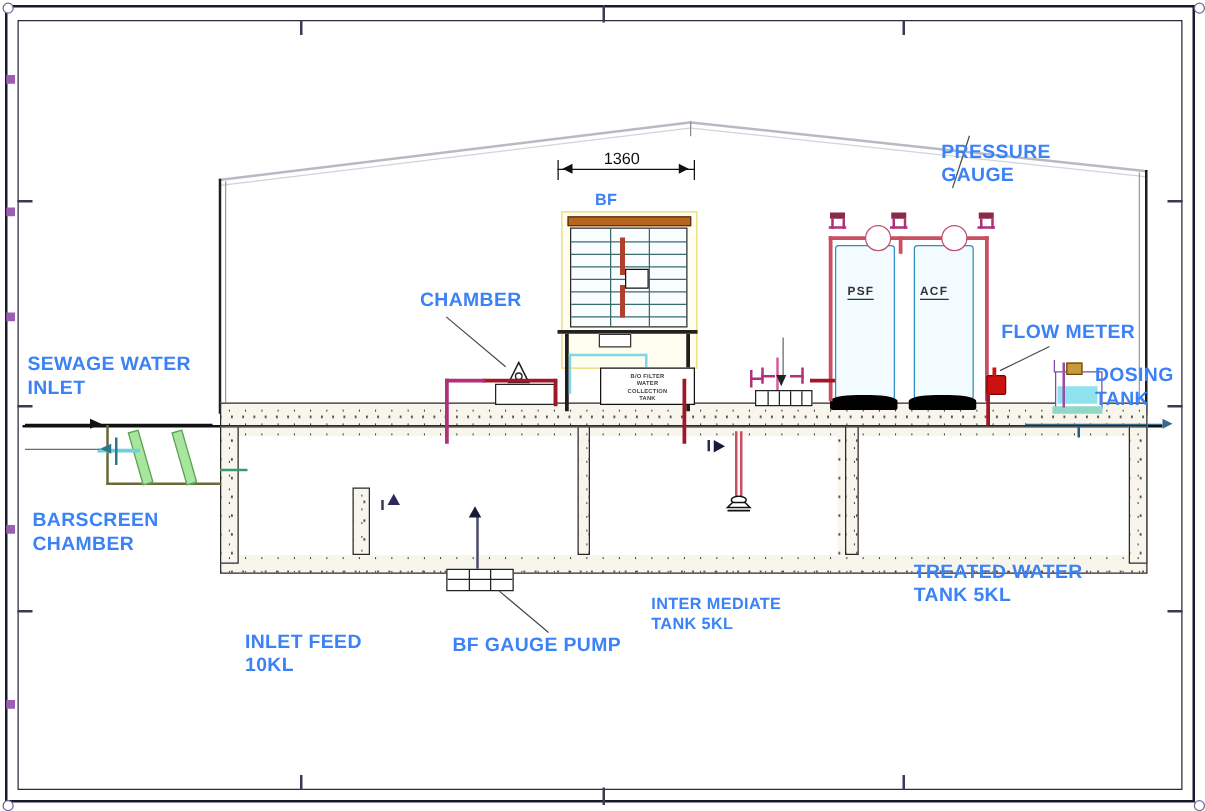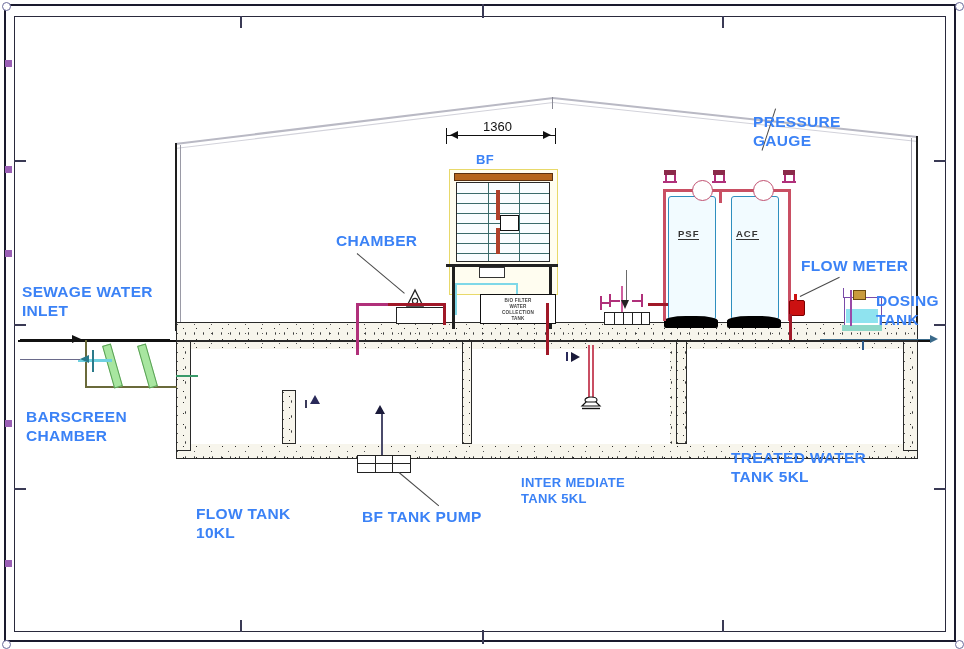--- a/index.html
+++ b/index.html
@@ -321,23 +321,23 @@
   <div class="blk" style="left:843px;top:288px;width:1.4px;height:10px;background:#7a4ba8;"></div>
 
   <div class="blk" style="left:820px;top:339px;width:110px;height:1.4px;background:#3a6a8a;"></div>
   <div class="arrowhead" style="left:930px;top:335px;border-top:4px solid transparent;border-bottom:4px solid transparent;border-left:8px solid #3a6a8a;"></div>
   <div class="blk" style="left:862px;top:341px;width:1.6px;height:9px;background:#2a5a8a;"></div>
 
   <div class="lbl" style="left:22px;top:283px;font-size:15.5px;">SEWAGE WATER
 INLET</div>
   <div class="lbl" style="left:26px;top:408px;font-size:15.5px;">BARSCREEN
 CHAMBER</div>
-  <div class="lbl" style="left:196px;top:505px;font-size:15.5px;">FLOW TANK
+  <div class="lbl" style="left:196px;top:505px;font-size:15.5px;">INLET FEED
 10KL</div>
-  <div class="lbl" style="left:362px;top:508px;font-size:15.5px;">BF TANK PUMP</div>
+  <div class="lbl" style="left:362px;top:508px;font-size:15.5px;">BF GAUGE PUMP</div>
   <div class="lbl" style="left:336px;top:232px;font-size:15.5px;">CHAMBER</div>
   <div class="lbl" style="left:521px;top:447px;font-size:13px;margin-top:28px;">INTER MEDIATE
 TANK 5KL</div>
   <div class="lbl" style="left:731px;top:449px;font-size:15.5px;">TREATED WATER
 TANK 5KL</div>
   <div class="lbl" style="left:753px;top:113px;font-size:15.5px;">PRESSURE
 GAUGE</div>
   <div class="lbl" style="left:801px;top:257px;font-size:15.5px;">FLOW METER</div>
   <div class="lbl" style="left:876px;top:292px;font-size:15.5px;">DOSING
 TANK</div>

